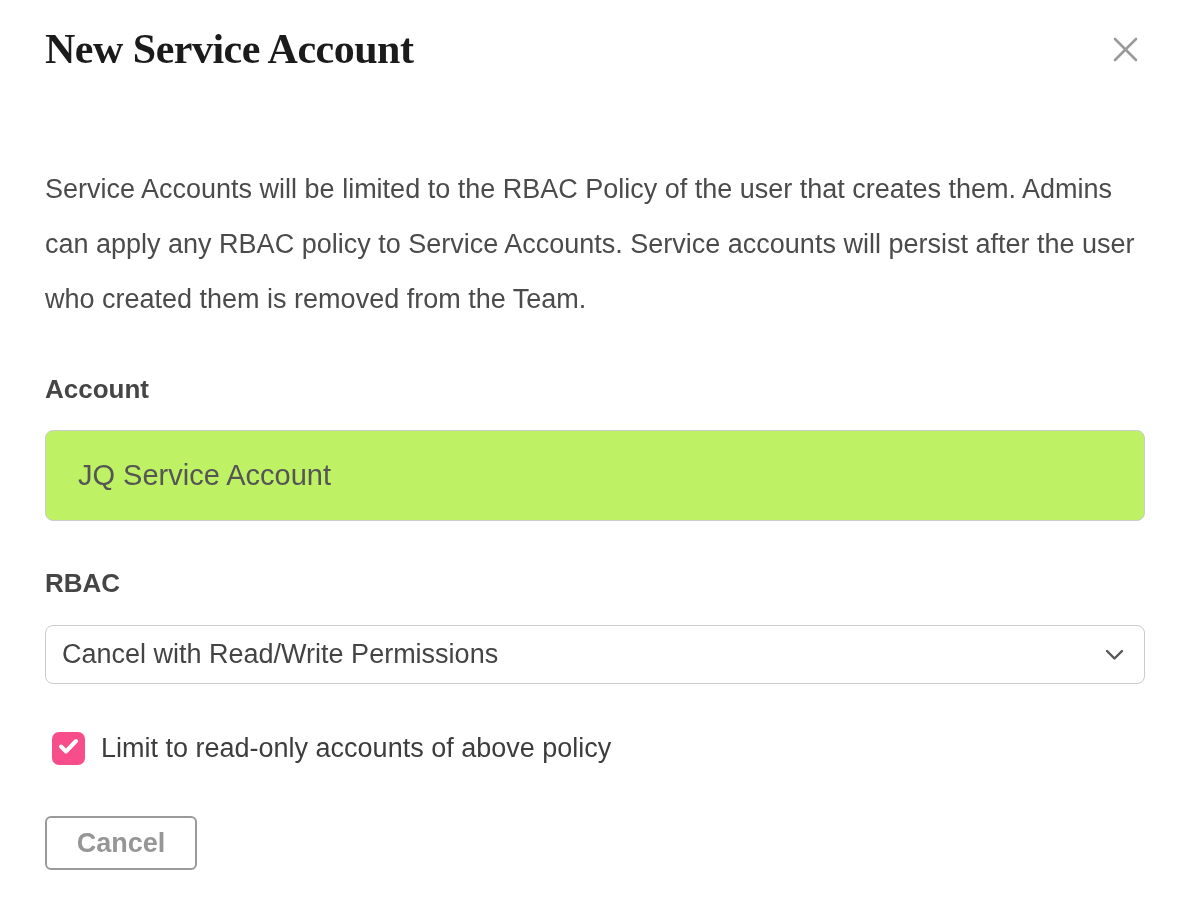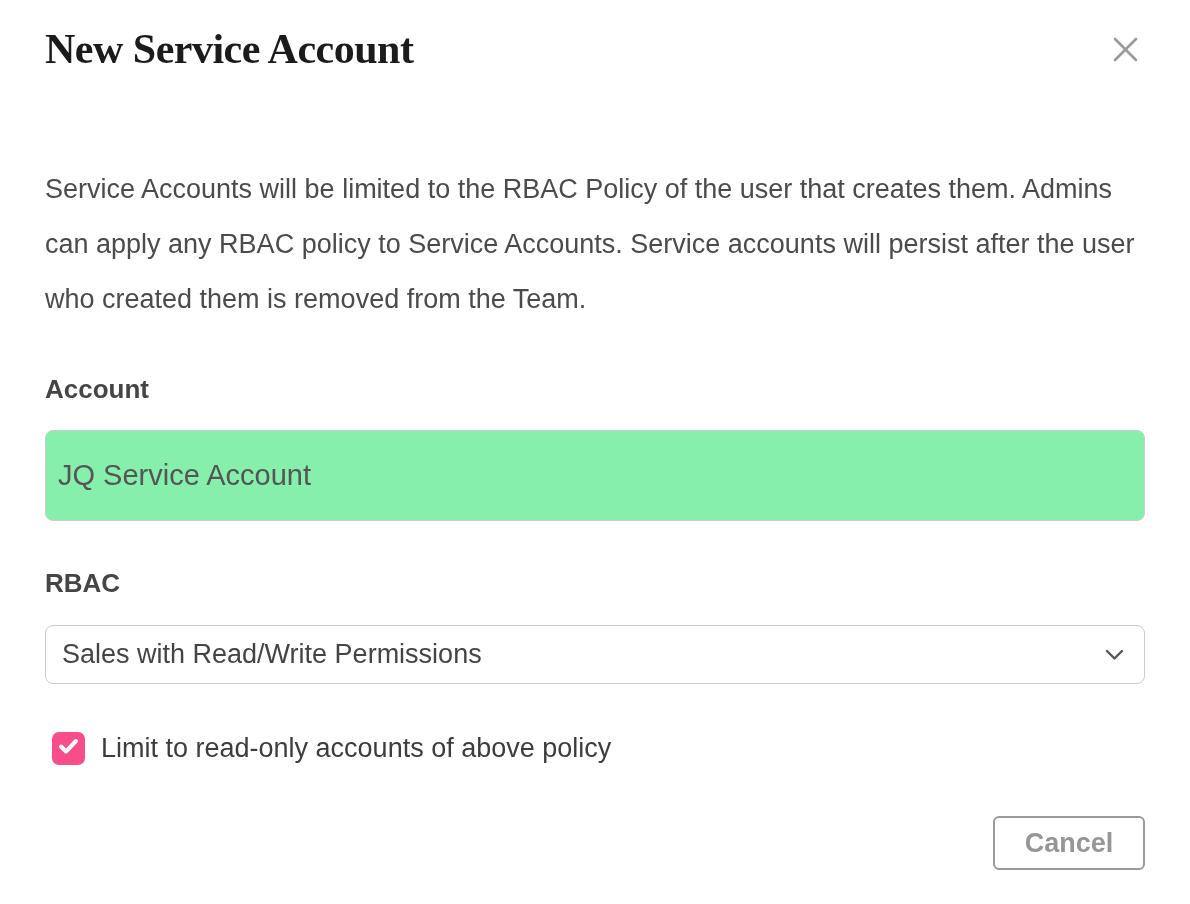--- a/index.html
+++ b/index.html
@@ -51,22 +51,22 @@
     font-weight: 700;
     color: #454545;
   }
   .text-input {
     display: block;
     width: 1100px;
     height: 91px;
     margin-top: 25px;
     border: 1px solid #cccccc;
     border-radius: 8px;
-    background: #86efac;
-    padding: 0 12px;
+    background: #bef264;
+    padding: 0 32px;
     font-family: "Liberation Sans", sans-serif;
     font-size: 29px;
     color: #555555;
     outline: none;
   }
   .select-box {
     position: relative;
     width: 1100px;
     height: 59px;
     margin-top: 26px;
@@ -110,21 +110,20 @@
     margin-left: 16px;
     font-size: 27px;
     color: #3d3d3d;
   }
   .modal-footer {
     position: absolute;
     left: 45px;
     right: 45px;
     bottom: 34px;
     display: flex;
-    justify-content: flex-end;
     align-items: center;
     gap: 23px;
   }
   .btn {
     height: 54px;
     border-radius: 6px;
     font-family: "Liberation Sans", sans-serif;
     font-size: 27px;
     font-weight: 700;
     cursor: pointer;
@@ -162,21 +161,21 @@
     </button>
   </div>
 
   <p class="description">Service Accounts will be limited to the RBAC Policy of the user that creates them. Admins can apply any RBAC policy to Service Accounts. Service accounts will persist after the user who created them is removed from the Team.</p>
 
   <label class="field-label">Account</label>
   <input class="text-input" type="text" value="JQ Service Account" style="">
 
   <label class="field-label">RBAC</label>
   <div class="select-box">
-    <span class="select-value">Sales with Read/Write Permissions</span>
+    <span class="select-value">Cancel with Read/Write Permissions</span>
     <span class="select-chevron">
       <svg width="19" height="12" viewBox="0 0 19 12">
         <polyline points="2,2 9.5,9.5 17,2" fill="none" stroke="#555555" stroke-width="2.4" stroke-linecap="round" stroke-linejoin="round"></polyline>
       </svg>
     </span>
   </div>
 
   <div class="checkbox-row">
     <span class="checkbox">
       <span>

